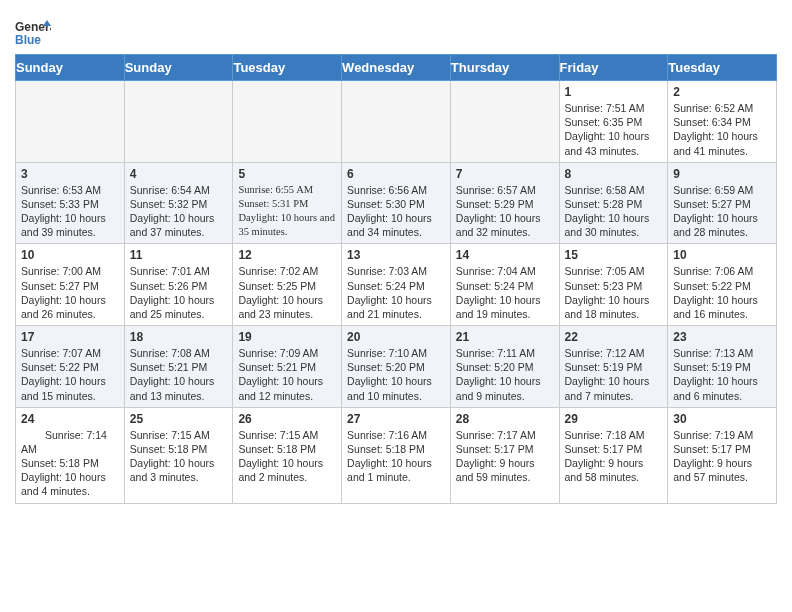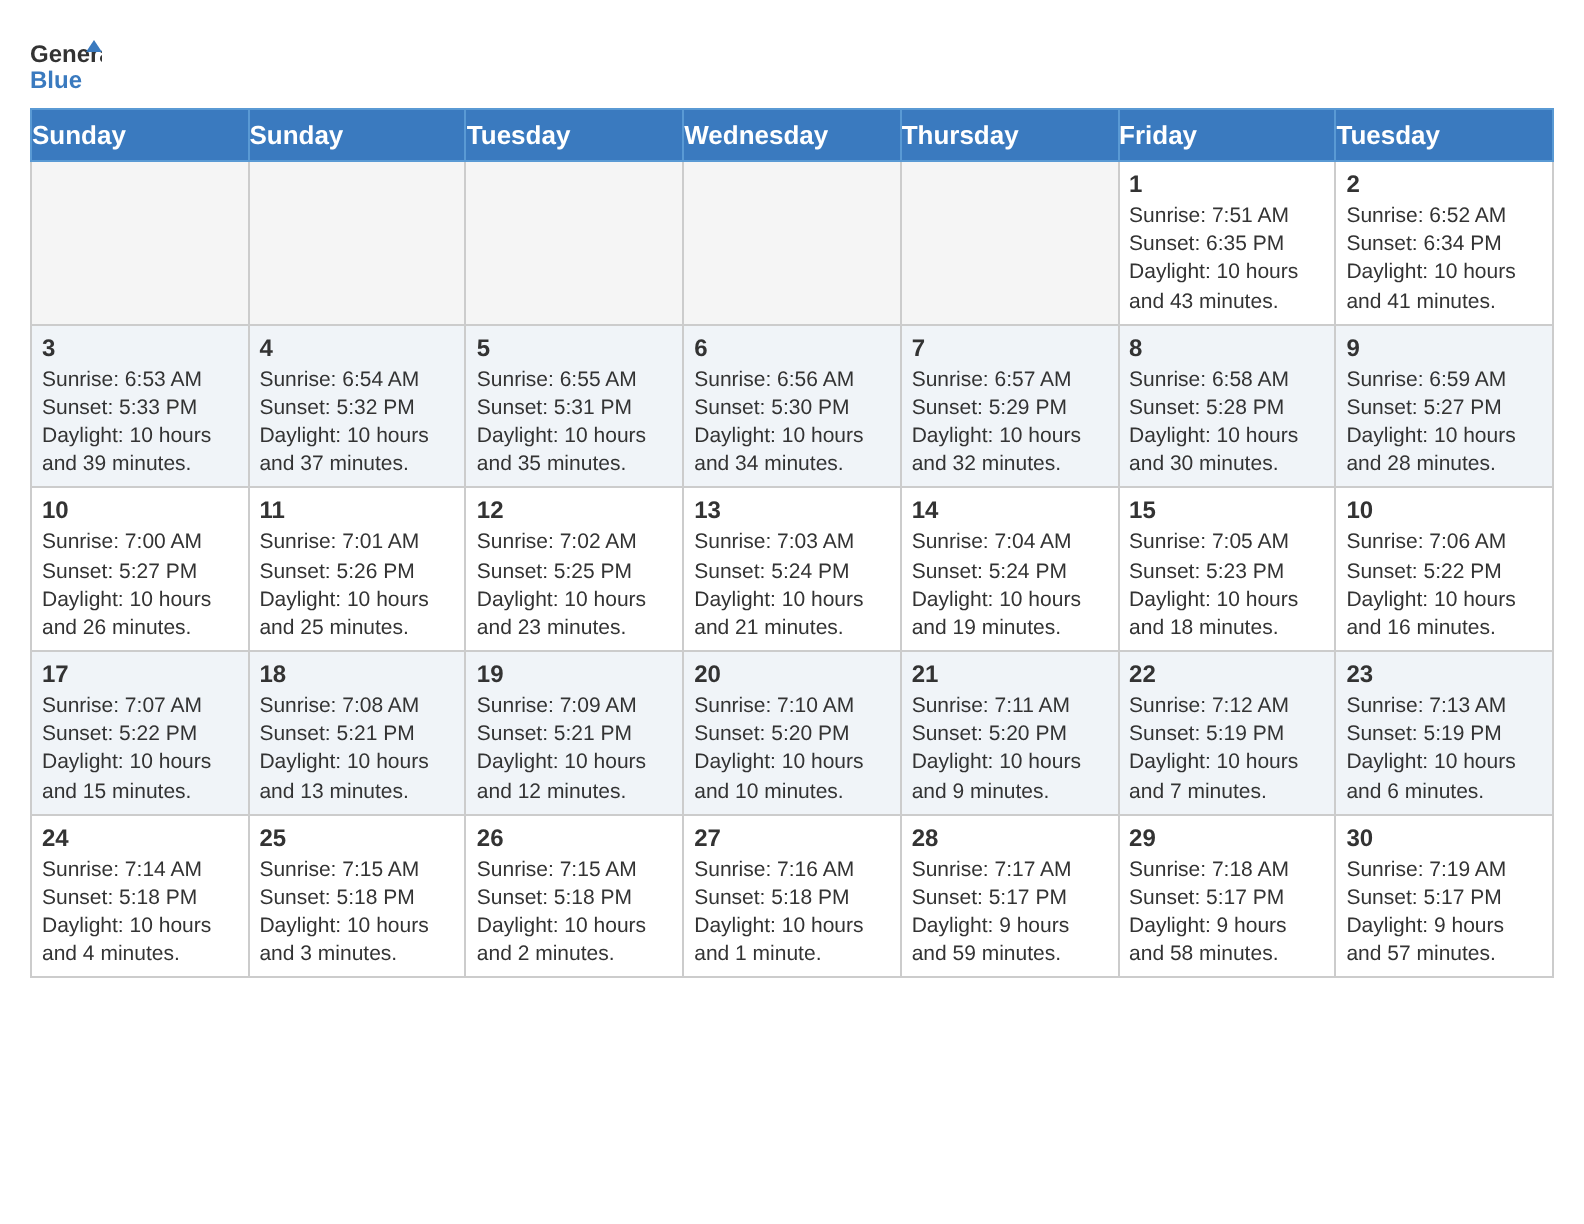--- a/index.html
+++ b/index.html
@@ -117,21 +117,21 @@
 Sunset: 6:34 PM
 Daylight: 10 hours and 41 minutes.</span></td>
       </tr>
       <tr class="row-alt">
         <td><span class="day-num">3</span><span style="white-space: pre-line; line-height: 1.35;">Sunrise: 6:53 AM
 Sunset: 5:33 PM
 Daylight: 10 hours and 39 minutes.</span></td>
         <td><span class="day-num">4</span><span style="white-space: pre-line; line-height: 1.35;">Sunrise: 6:54 AM
 Sunset: 5:32 PM
 Daylight: 10 hours and 37 minutes.</span></td>
-        <td><span class="day-num">5</span><span style="white-space: pre-line; line-height: 1.35;">Sunrise: 6:55 AM
+        <td><span class="day-num">5</span><span style="white-space: pre-line; line-height: 1.35; font-family: Liberation Serif, serif;">Sunrise: 6:55 AM
 Sunset: 5:31 PM
 Daylight: 10 hours and 35 minutes.</span></td>
         <td><span class="day-num">6</span><span style="white-space: pre-line; line-height: 1.35;">Sunrise: 6:56 AM
 Sunset: 5:30 PM
 Daylight: 10 hours and 34 minutes.</span></td>
         <td><span class="day-num">7</span><span style="white-space: pre-line; line-height: 1.35;">Sunrise: 6:57 AM
 Sunset: 5:29 PM
 Daylight: 10 hours and 32 minutes.</span></td>
         <td><span class="day-num">8</span><span style="white-space: pre-line; line-height: 1.35;">Sunrise: 6:58 AM
 Sunset: 5:28 PM
@@ -180,21 +180,21 @@
 Sunset: 5:20 PM
 Daylight: 10 hours and 9 minutes.</span></td>
         <td><span class="day-num">22</span><span style="white-space: pre-line; line-height: 1.35;">Sunrise: 7:12 AM
 Sunset: 5:19 PM
 Daylight: 10 hours and 7 minutes.</span></td>
         <td><span class="day-num">23</span><span style="white-space: pre-line; line-height: 1.35;">Sunrise: 7:13 AM
 Sunset: 5:19 PM
 Daylight: 10 hours and 6 minutes.</span></td>
       </tr>
       <tr>
-        <td><span class="day-num">24</span><span style="white-space: pre-line; line-height: 1.35;">Sunrise: 7:14 AM
+        <td><span class="day-num">24</span><span style="white-space: pre-line; line-height: 1.35; margin-left: 24px;">Sunrise: 7:14 AM
 Sunset: 5:18 PM
 Daylight: 10 hours and 4 minutes.</span></td>
         <td><span class="day-num">25</span><span style="white-space: pre-line; line-height: 1.35;">Sunrise: 7:15 AM
 Sunset: 5:18 PM
 Daylight: 10 hours and 3 minutes.</span></td>
         <td><span class="day-num">26</span><span style="white-space: pre-line; line-height: 1.35;">Sunrise: 7:15 AM
 Sunset: 5:18 PM
 Daylight: 10 hours and 2 minutes.</span></td>
         <td><span class="day-num">27</span><span style="white-space: pre-line; line-height: 1.35;">Sunrise: 7:16 AM
 Sunset: 5:18 PM

